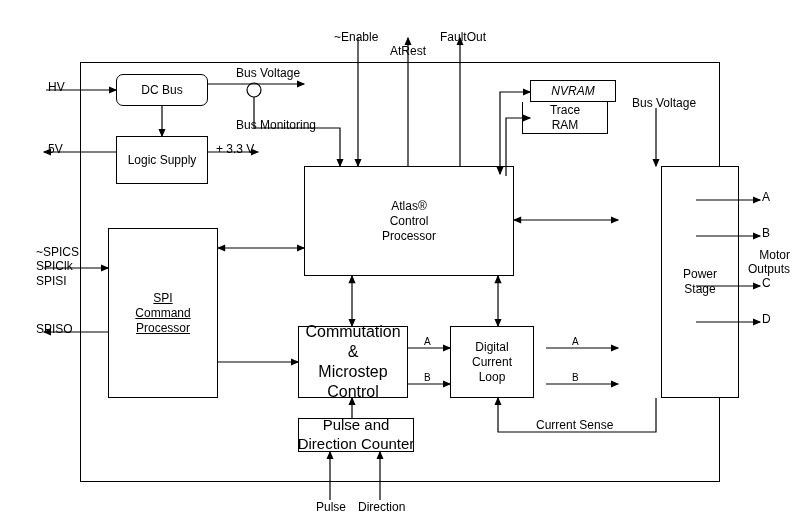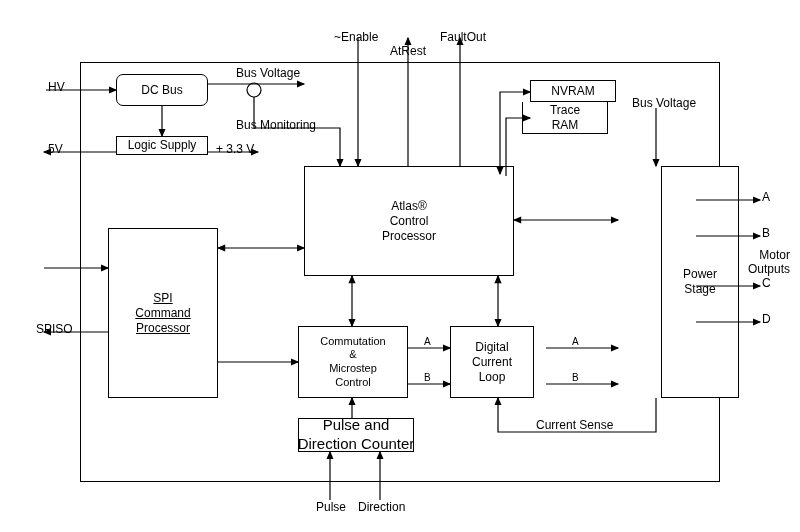--- a/index.html
+++ b/index.html
@@ -34,57 +34,60 @@
 </style>
 </head>
 <body>
 
 <div class="canvas">
 
   <div class="box" style="left:80px; top:62px; width:640px; height:420px; z-index:0;"></div>
 
   <div class="box" style="left:116px; top:74px; width:92px; height:32px; white-space:pre;border-radius:7px;">DC Bus</div>
 
-  <div class="box" style="left:116px; top:136px; width:92px; height:19px; white-space:pre;">Logic Supply</div>
+  <div class="box" style="left:116px; top:136px; width:92px; height:48px; white-space:pre;">Logic Supply</div>
 
   <div class="box" style="left:108px; top:228px; width:110px; height:170px; white-space:pre;text-decoration:underline;">SPI
 Command
 Processor</div>
 
   <div class="box" style="left:304px; top:166px; width:210px; height:110px; white-space:pre;">Atlas®
 Control
 Processor</div>
 
-  <div class="box" style="left:298px; top:326px; width:110px; height:72px; white-space:pre; font-size:11px;">Commutation
+  <div class="box" style="left:298px; top:326px; width:110px; height:72px; white-space:pre; font-size:16px;">Commutation
 &amp;
 Microstep
 Control</div>
 
   <div class="box" style="left:450px; top:326px; width:84px; height:72px; white-space:pre;">Digital
 Current
 Loop</div>
 
   <div class="box" style="left:298px; top:418px; width:116px; height:34px; white-space:pre; font-size:15px;">Pulse and
 Direction Counter</div>
 
-  <div class="box" style="left:530px; top:80px; width:86px; height:22px;">NVRAM</div>
+  <div class="box" style="left:530px; top:80px; width:86px; height:22px;font-style:italic;">NVRAM</div>
   <div class="box" style="left:522px; top:102px; width:86px; height:32px; white-space:pre; border-top:none;">Trace
 RAM</div>
 
   <div class="box" style="left:618px; top:166px; width:78px; height:232px; white-space:pre;margin-left:43px;">Power
 Stage</div>
 
   <div class="label" style="left:48px; top:80px;">HV</div>
   <div class="label" style="left:48px; top:142px;">5V</div>
   <div class="label" style="left:236px; top:66px;">Bus Voltage</div>
   <div class="label" style="left:236px; top:118px;">Bus Monitoring</div>
   <div class="label" style="left:216px; top:142px;">+ 3.3 V</div>
   <div class="label" style="left:334px; top:30px;">~Enable</div>
   <div class="label" style="left:390px; top:44px;">AtRest</div>
   <div class="label" style="left:440px; top:30px;">FaultOut</div>
+  <div class="label" style="left:36px; top:245px; text-align:left; white-space:pre;">~SPICS
+SPIClk
+SPISI</div>
   <div class="label" style="left:36px; top:322px;">SPISO</div>
   <div class="label" style="left:316px; top:500px;">Pulse</div>
   <div class="label" style="left:358px; top:500px;">Direction</div>
   <div class="label" style="left:536px; top:418px;">Current Sense</div>
   <div class="label" style="left:632px; top:96px;">Bus Voltage</div>
   <div class="label" style="left:748px; top:248px; white-space:pre;">Motor
 Outputs</div>
   <div class="label" style="left:762px; top:190px;">A</div>
   <div class="label" style="left:762px; top:226px;">B</div>
   <div class="label" style="left:762px; top:276px;">C</div>

